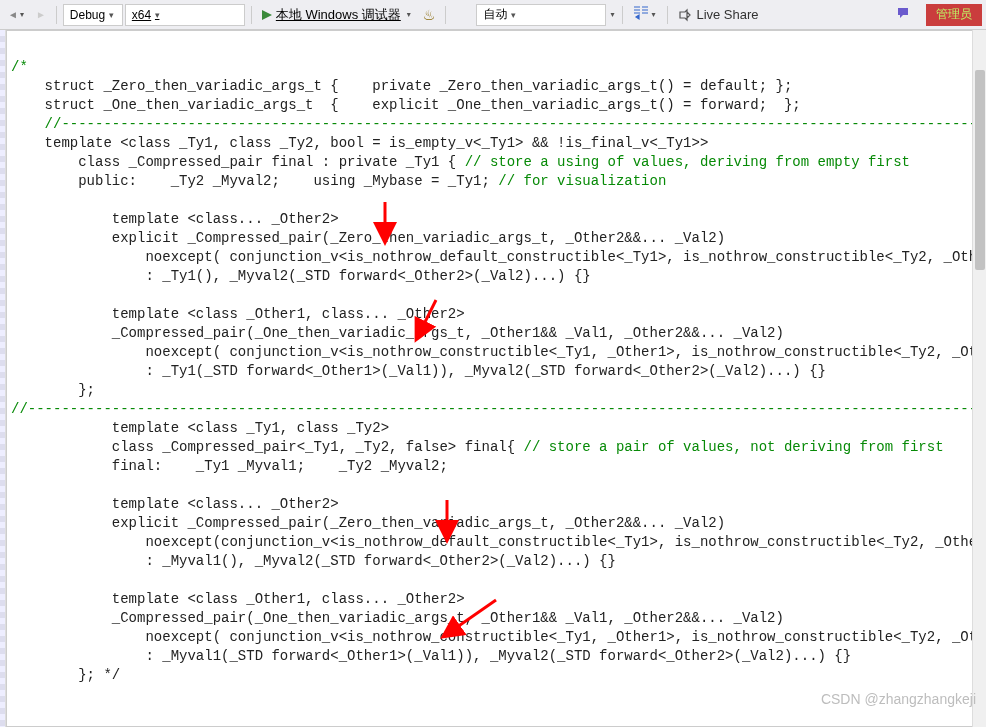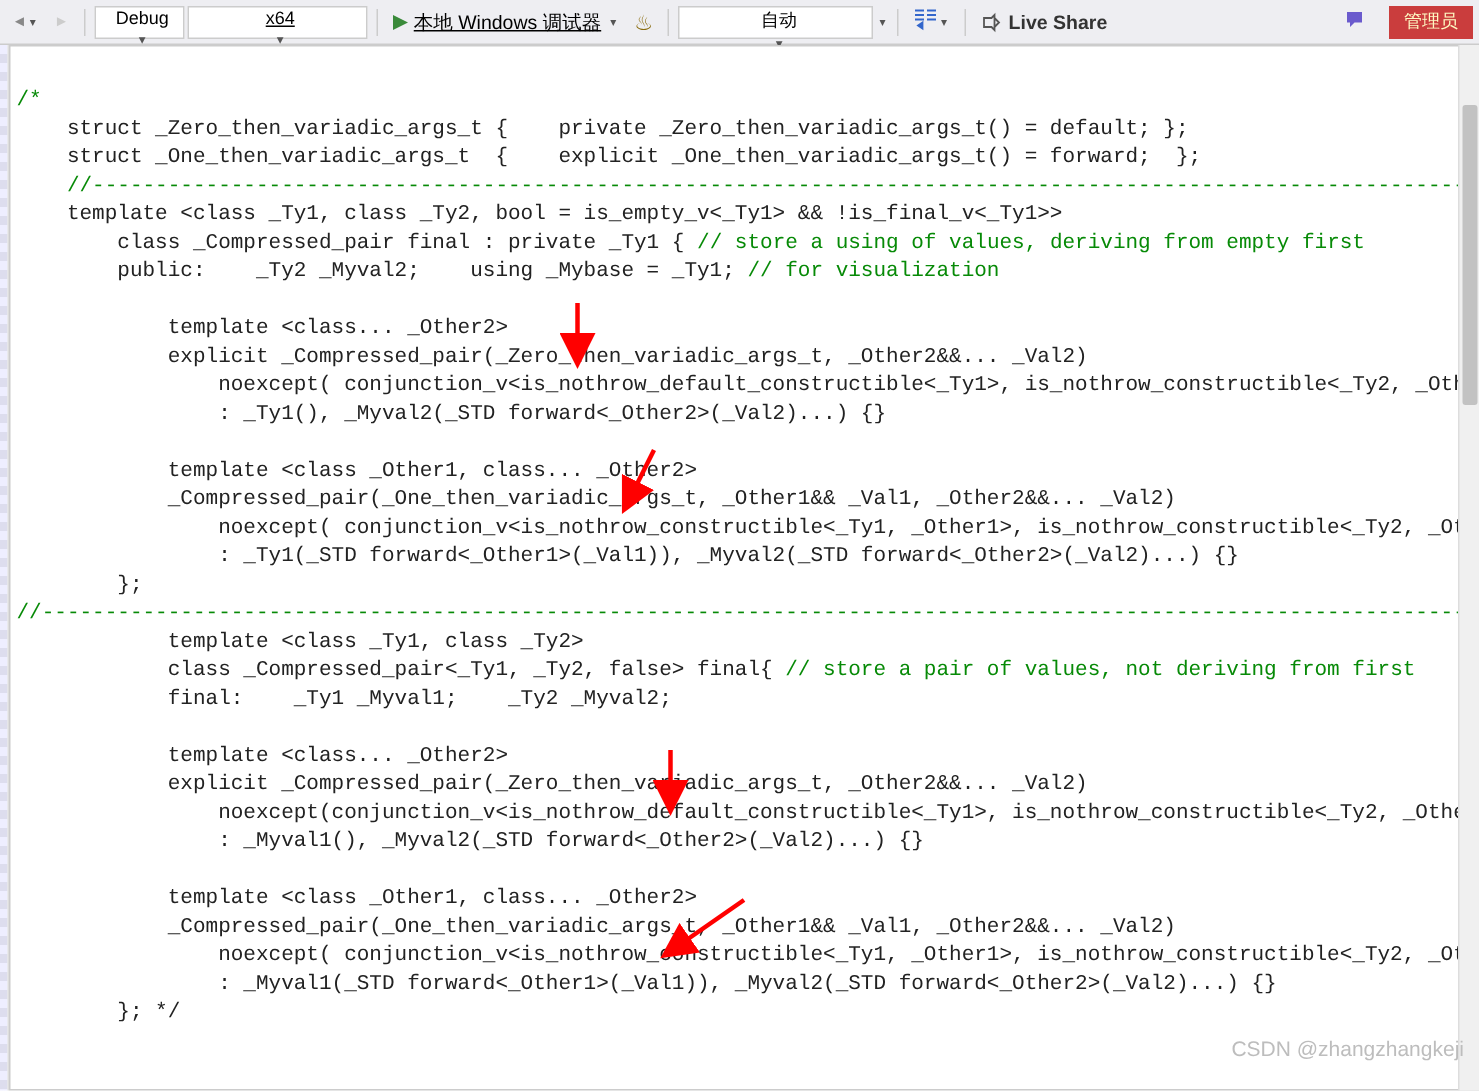--- a/index.html
+++ b/index.html
@@ -38,41 +38,40 @@
       border: 1px solid #ccc;
       background: #fff;
       height: 22px;
       display: flex;
       align-items: center;
       gap: 2px;
       padding: 0 2px 0 6px;
       font-size: 12px;
       min-width: 60px;
       cursor: pointer;
-      flex-direction: column;
-    }
-    .tb-dropdown.wide { min-width: 130px; }
+    }
+    .tb-dropdown.wide { min-width: 130px; margin-left: 24px; }
     .tb-chevron {
       width: 8px;
       display: inline-flex;
       justify-content: center;
       color: #555;
       font-size: 9px;
     }
     .icon { display: inline-flex; align-items: center; justify-content: center; }
     .play-icon svg { width: 10px; height: 10px; }
     .down-tiny { font-size: 8px; color: #555; padding: 0 2px;}
     .refresh-icon { color: #8a6b0d; font-size: 14px; }
     .lines-icon svg { width: 16px; height: 16px; }
     .share-icon svg { width: 14px; height: 14px; }
-    .liveshare-label { font-size: 13px; color: #333; padding: 0 4px; font-weight: bold; }
+    .liveshare-label { font-size: 13px; color: #333; padding: 0 4px; }
     .purple-icon svg { width: 16px; height: 16px; }
     .admin-btn {
       background: #ca3d3d;
-      color: #fef9c3;
+      color: #bef264;
       padding: 0 10px;
       height: 22px;
       display: flex;
       align-items: center;
       font-size: 12px;
       margin-left: 8px;
     }
     .toolbar .spacer { flex: 1; }
     .left-gutter {
       position: absolute;

